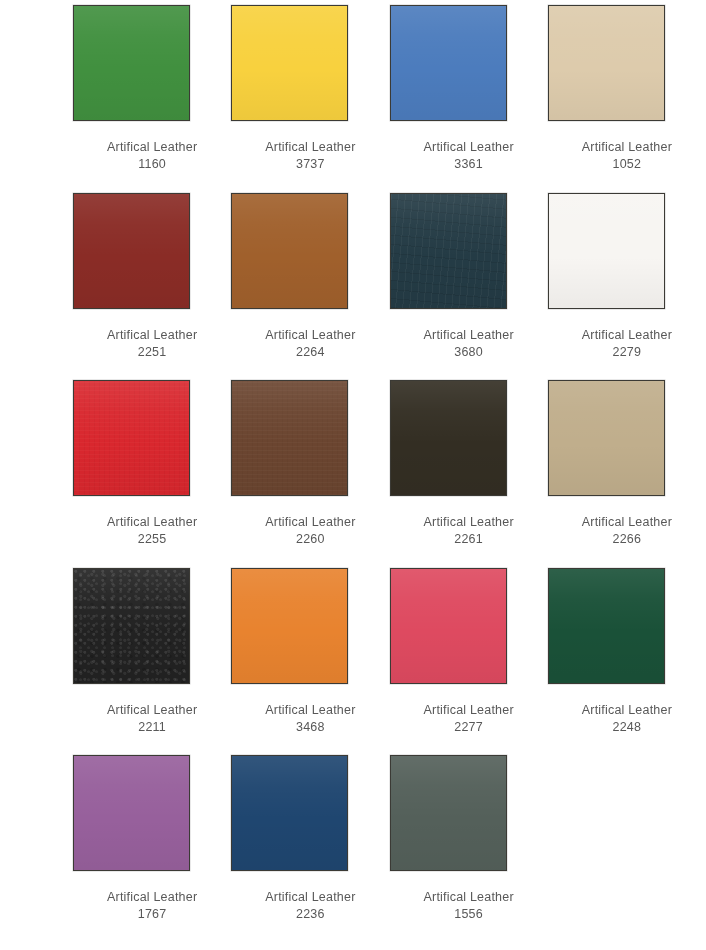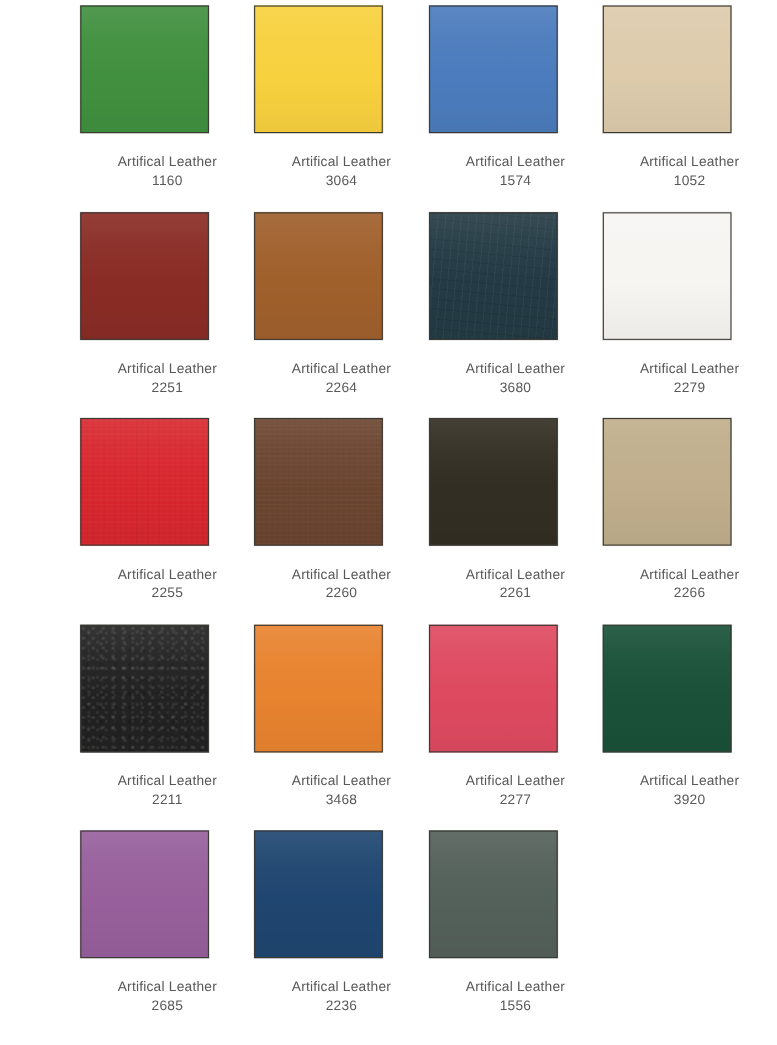--- a/index.html
+++ b/index.html
@@ -121,31 +121,31 @@
           <span class="swatch-code">1160</span>
         </div>
       </div>
       <div class="swatch-cell">
         <div class="swatch-chip" data-texture="smooth" style="background-color: rgb(248, 209, 62);">
           <div class="grain"></div>
           <div class="sheen"></div>
         </div>
         <div class="swatch-caption">
           <span class="swatch-name">Artifical Leather</span>
-          <span class="swatch-code">3064</span>
+          <span class="swatch-code">3737</span>
         </div>
       </div>
       <div class="swatch-cell">
         <div class="swatch-chip" data-texture="smooth" style="background-color: rgb(76, 124, 189);">
           <div class="grain"></div>
           <div class="sheen"></div>
         </div>
         <div class="swatch-caption">
           <span class="swatch-name">Artifical Leather</span>
-          <span class="swatch-code">1574</span>
+          <span class="swatch-code">3361</span>
         </div>
       </div>
       <div class="swatch-cell">
         <div class="swatch-chip" data-texture="smooth" style="background-color: rgb(221, 203, 172);">
           <div class="grain"></div>
           <div class="sheen"></div>
         </div>
         <div class="swatch-caption">
           <span class="swatch-name">Artifical Leather</span>
           <span class="swatch-code">1052</span>
@@ -267,33 +267,33 @@
           <span class="swatch-code">2277</span>
         </div>
       </div>
       <div class="swatch-cell">
         <div class="swatch-chip" data-texture="smooth" style="background-color: rgb(26, 81, 56);">
           <div class="grain"></div>
           <div class="sheen"></div>
         </div>
         <div class="swatch-caption">
           <span class="swatch-name">Artifical Leather</span>
-          <span class="swatch-code">3920</span>
+          <span class="swatch-code">2248</span>
         </div>
       </div>
     </div>
     <div class="swatch-row">
       <div class="swatch-cell">
         <div class="swatch-chip" data-texture="smooth" style="background-color: rgb(151, 96, 156);">
           <div class="grain"></div>
           <div class="sheen"></div>
         </div>
         <div class="swatch-caption">
           <span class="swatch-name">Artifical Leather</span>
-          <span class="swatch-code">2685</span>
+          <span class="swatch-code">1767</span>
         </div>
       </div>
       <div class="swatch-cell">
         <div class="swatch-chip" data-texture="smooth" style="background-color: rgb(31, 70, 112);">
           <div class="grain"></div>
           <div class="sheen"></div>
         </div>
         <div class="swatch-caption">
           <span class="swatch-name">Artifical Leather</span>
           <span class="swatch-code">2236</span>

